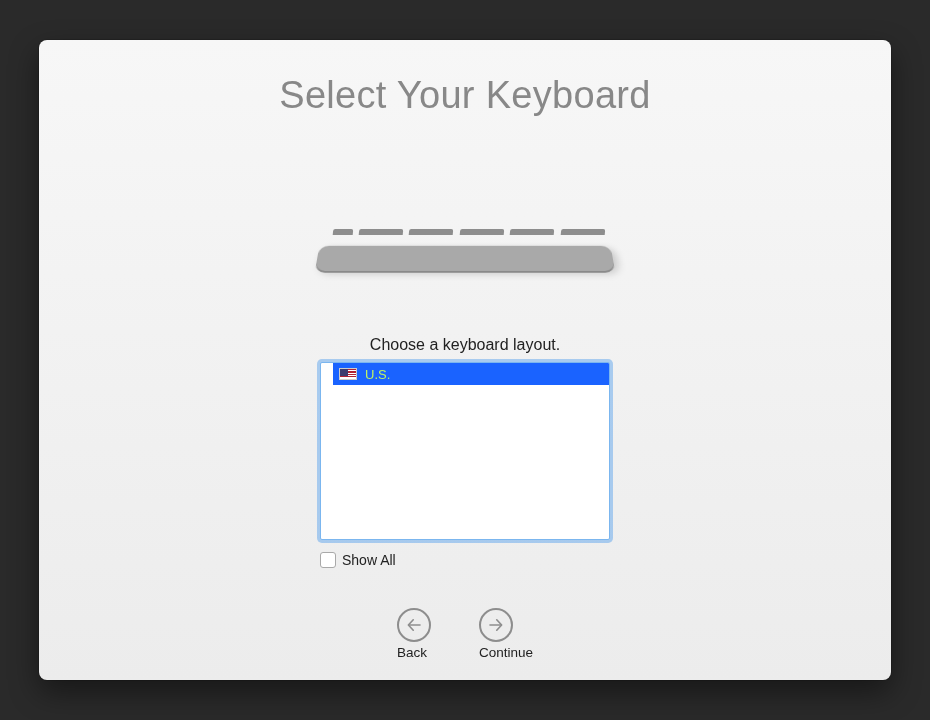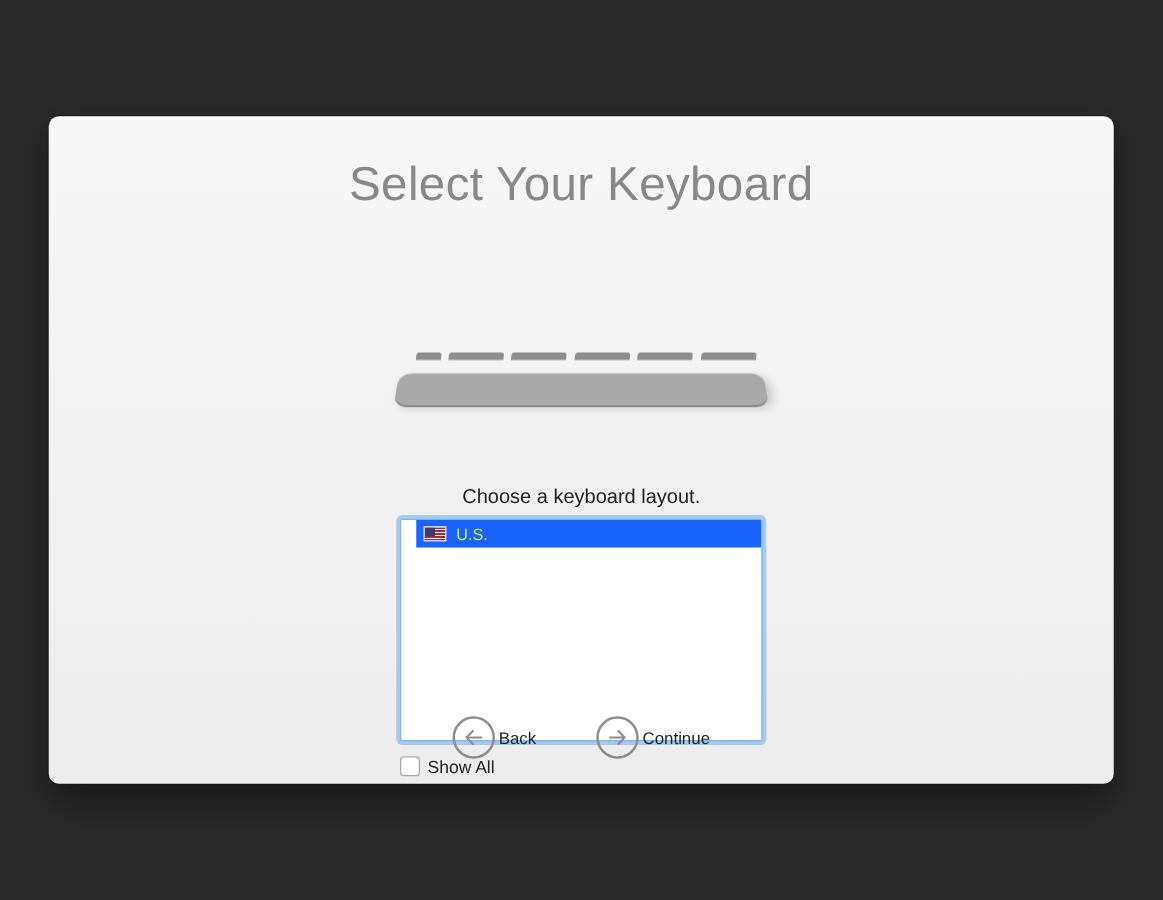--- a/index.html
+++ b/index.html
@@ -9,21 +9,21 @@
       font-family: -apple-system, "Helvetica Neue", Helvetica, Arial, sans-serif;
     }
     body {
       background: #2a2a2a;
       display: flex;
       align-items: center;
       justify-content: center;
     }
     .window {
       width: 852px;
-      height: 534px;
+      height: 640px;
       background: linear-gradient(#f7f7f7, #ececec);
       border-radius: 8px;
       box-shadow: 0 12px 30px rgba(0,0,0,0.45), 0 0 0 1px rgba(0,0,0,0.12);
       position: relative;
       display: flex;
       flex-direction: column;
       align-items: center;
     }
     .title {
       margin-top: 34px;
@@ -144,22 +144,22 @@
     .nav {
       position: absolute;
       bottom: 20px;
       left: 0; right: 0;
       display: flex;
       justify-content: center;
       gap: 48px;
     }
     .nav-btn {
       display: flex;
-      flex-direction: row;
-      align-items: center;
+      flex-direction: column;
+      align-items: flex-start;
       gap: 3px;
       cursor: pointer;
     }
     .nav-btn .circ {
       width: 34px; height: 34px;
       border-radius: 50%;
       border: 2px solid #8d8d8d;
       display: flex;
       align-items: center;
       justify-content: center;

